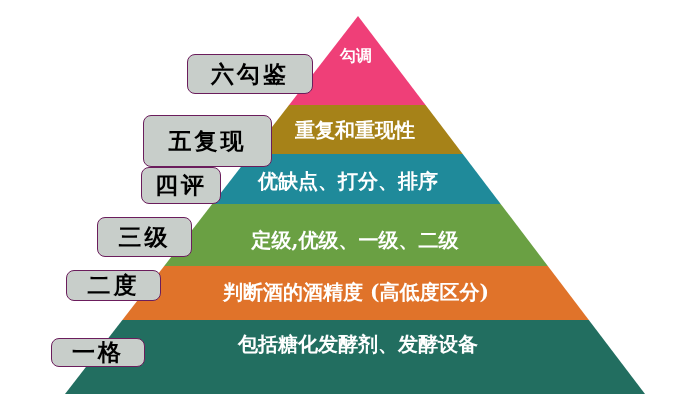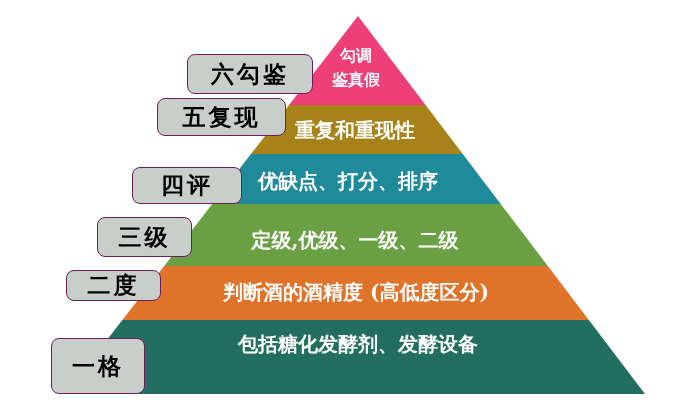--- a/index.html
+++ b/index.html
@@ -31,49 +31,48 @@
     <rect x="0" y="266" width="700" height="54" fill="#e0732a"></rect>
     <rect x="0" y="320" width="700" height="74" fill="#226e60"></rect>
   </g>
 </svg>
 
 <div class="label-box" style="left:187px; top:54px; width:126px; height:40px;">
   <span>六勾鉴</span>
 </div>
 <div class="layer-text" style="left:356px; top:44px; font-size:16px; line-height:24px;">
   <div>勾调</div>
-  <div>鉴真假</div>
 </div>
 
-<div class="label-box" style="left:143px; top:98px; width:129px; height:38px;margin-left:14px;">
+<div class="label-box" style="left:143px; top:115px; width:129px; height:52px;">
   <span>五复现</span>
 </div>
 <div class="layer-text" style="left:355px; top:118px; font-size:20px;">
   <div>重复和重现性</div>
 </div>
 
-<div class="label-box" style="left:132px; top:167px; width:110px; height:37px;">
+<div class="label-box" style="left:141px; top:167px; width:80px; height:37px;">
   <span>四评</span>
 </div>
 <div class="layer-text" style="left:348px; top:169px; font-size:20px;">
   <div>优缺点、打分、排序</div>
 </div>
 
 <div class="label-box" style="left:97px; top:217px; width:95px; height:40px;">
   <span>三级</span>
 </div>
 <div class="layer-text" style="left:355px; top:228px; font-size:20px;">
   <div>定级,优级、一级、二级</div>
 </div>
 
 <div class="label-box" style="left:66px; top:270px; width:95px; height:31px;">
   <span>二度</span>
 </div>
 <div class="layer-text" style="left:356px; top:280px; font-size:20px;">
   <div>判断酒的酒精度 (高低度区分)</div>
 </div>
 
-<div class="label-box" style="left:51px; top:338px; width:94px; height:56px;">
+<div class="label-box" style="left:51px; top:338px; width:94px; height:29px;">
   <span>一格</span>
 </div>
 <div class="layer-text" style="left:358px; top:330px; font-size:20px; line-height:29px;">
   <div>包括糖化发酵剂、发酵设备</div>
 </div>
 
 </body></html>

